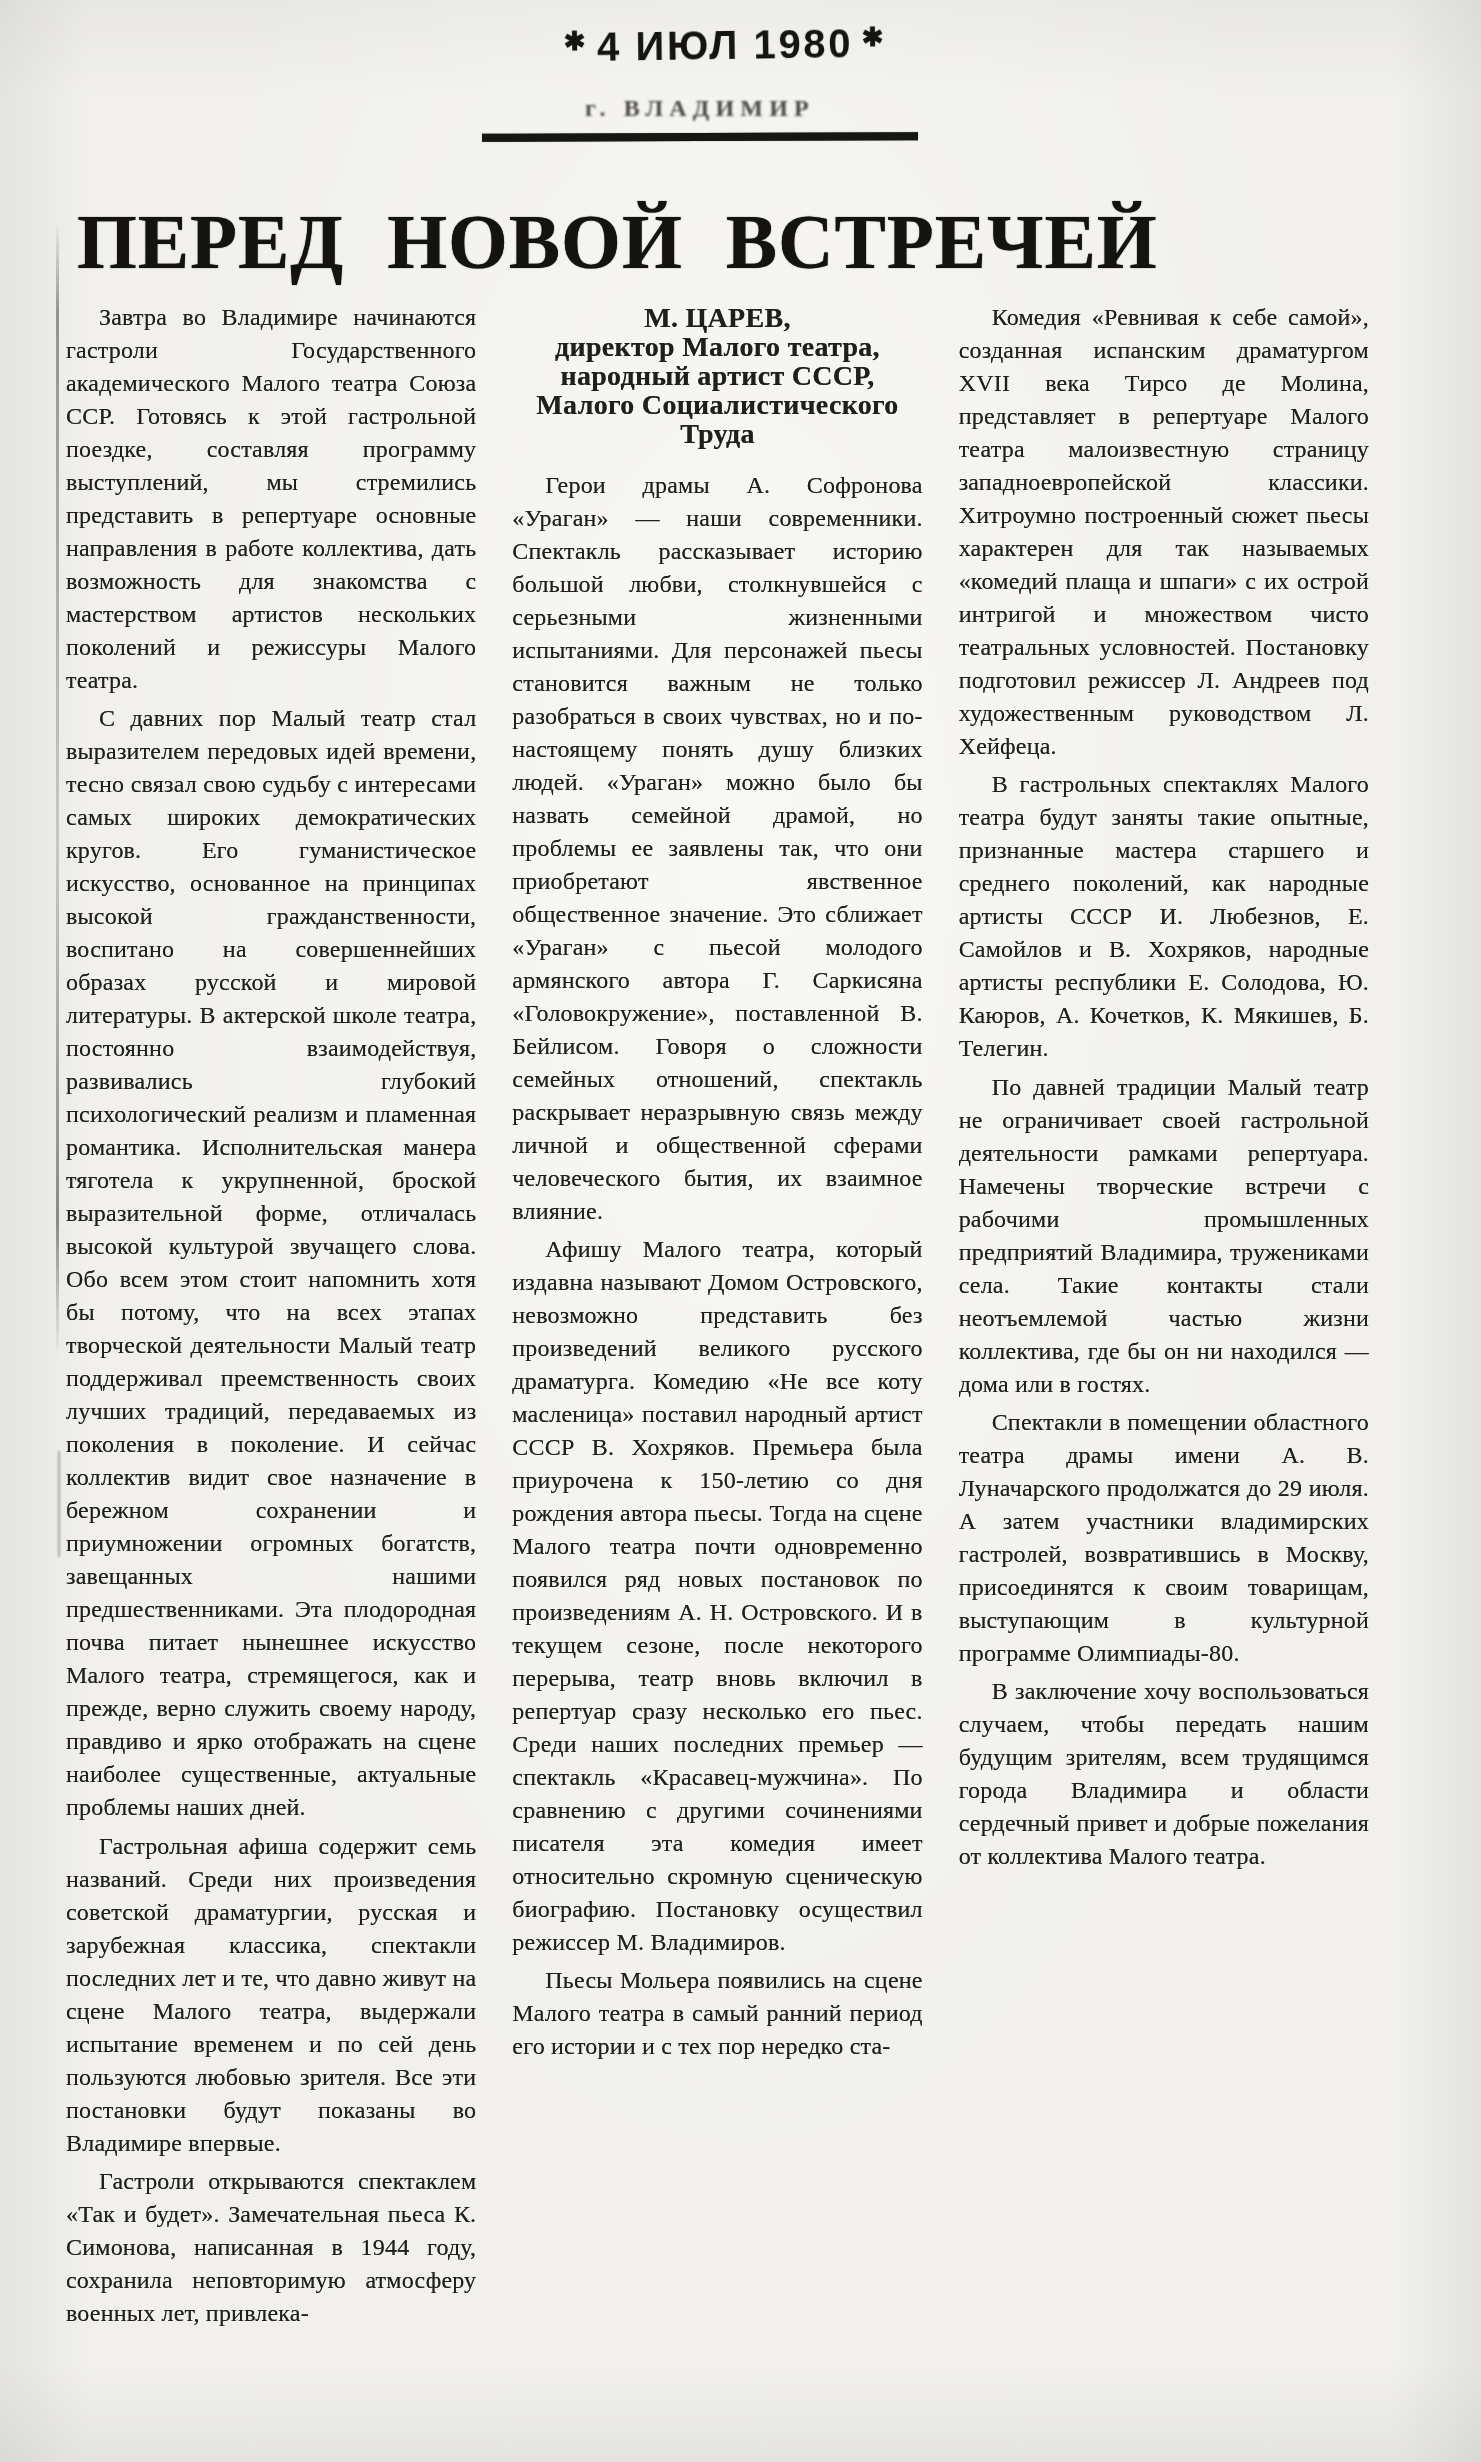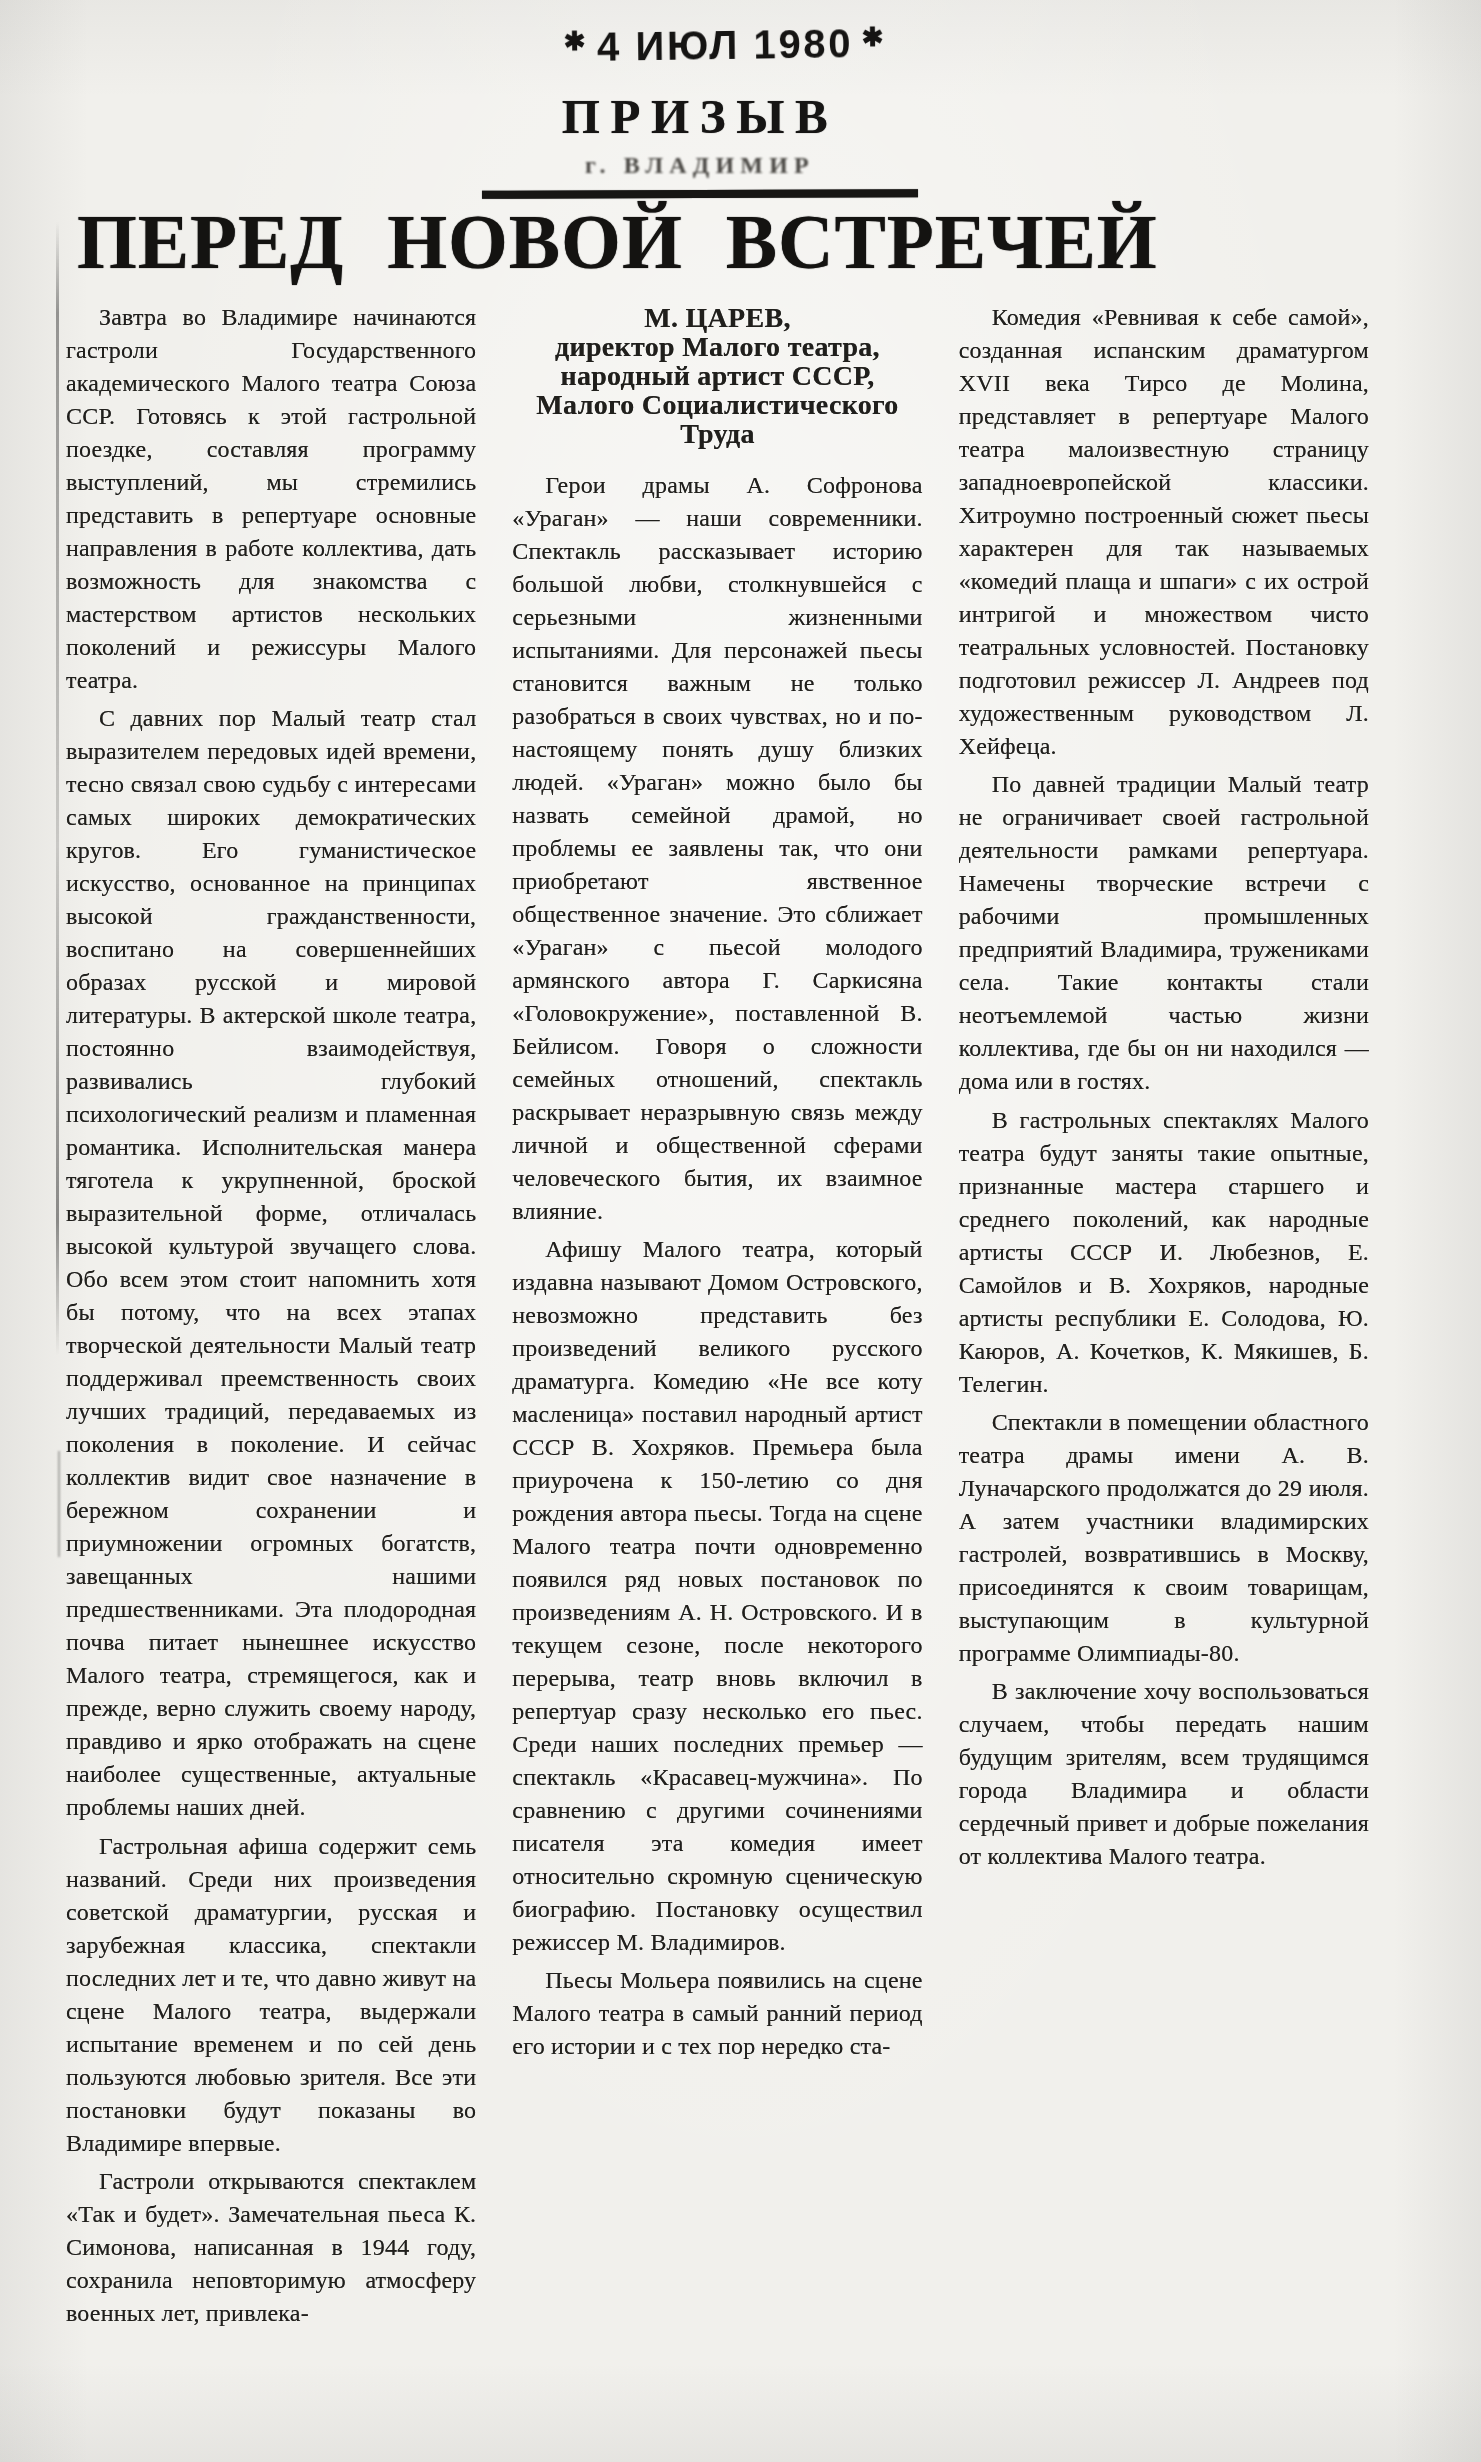--- a/index.html
+++ b/index.html
@@ -104,21 +104,20 @@
 <div class="scan">
 
   <div class="edge-artifact"></div>
   <div class="edge-artifact-2"></div>
 
   <div class="stamp">
     <span class="stamp-mark">✱</span><span class="stamp-date">4 ИЮЛ 1980</span><span class="stamp-mark">✱</span>
   </div>
 
   <div class="masthead">
-    <div class="masthead-title">ПРИЗЫВ</div>
     <div class="masthead-subtitle">г. ВЛАДИМИР</div>
     <div class="masthead-rule"></div>
   </div>
 
   <h1 class="headline">ПЕРЕД НОВОЙ ВСТРЕЧЕЙ</h1>
 
   <div class="article">
 
     <div class="col">
       <p class="para">Завтра во Владимире начинаются гастроли Государственного академического Малого театра Союза ССР. Готовясь к этой гастрольной поездке, составляя программу выступлений, мы стремились представить в репертуаре основные направления в работе коллектива, дать возможность для знакомства с мастерством артистов нескольких поколений и режиссуры Малого театра.</p>
@@ -135,21 +134,21 @@
         <div class="byline-line">Малого Социалистического</div>
         <div class="byline-line">Труда</div>
       </div>
       <p class="para">Герои драмы А. Софронова «Ураган» — наши современники. Спектакль рассказывает историю большой любви, столкнувшейся с серьезными жизненными испытаниями. Для персонажей пьесы становится важным не только разобраться в своих чувствах, но и по-настоящему понять душу близких людей. «Ураган» можно было бы назвать семейной драмой, но проблемы ее заявлены так, что они приобретают явственное общественное значение. Это сближает «Ураган» с пьесой молодого армянского автора Г. Саркисяна «Головокружение», поставленной В. Бейлисом. Говоря о сложности семейных отношений, спектакль раскрывает неразрывную связь между личной и общественной сферами человеческого бытия, их взаимное влияние.</p>
       <p class="para">Афишу Малого театра, который издавна называют Домом Островского, невозможно представить без произведений великого русского драматурга. Комедию «Не все коту масленица» поставил народный артист СССР В. Хохряков. Премьера была приурочена к 150-летию со дня рождения автора пьесы. Тогда на сцене Малого театра почти одновременно появился ряд новых постановок по произведениям А. Н. Островского. И в текущем сезоне, после некоторого перерыва, театр вновь включил в репертуар сразу несколько его пьес. Среди наших последних премьер — спектакль «Красавец-мужчина». По сравнению с другими сочинениями писателя эта комедия имеет относительно скромную сценическую биографию. Постановку осуществил режиссер М. Владимиров.</p>
       <p class="para">Пьесы Мольера появились на сцене Малого театра в самый ранний период его истории и с тех пор нередко ста-</p>
     </div>
 
     <div class="col">
       <p class="para">Комедия «Ревнивая к себе самой», созданная испанским драматургом XVII века Тирсо де Молина, представляет в репертуаре Малого театра малоизвестную страницу западноевропейской классики. Хитроумно построенный сюжет пьесы характерен для так называемых «комедий плаща и шпаги» с их острой интригой и множеством чисто театральных условностей. Постановку подготовил режиссер Л. Андреев под художественным руководством Л. Хейфеца.</p>
+      <p class="para">В гастрольных спектаклях Малого театра будут заняты такие опытные, признанные мастера старшего и среднего поколений, как народные артисты СССР И. Любезнов, Е. Самойлов и В. Хохряков, народные артисты республики Е. Солодова, Ю. Каюров, А. Кочетков, К. Мякишев, Б. Телегин.</p>
       <p class="para">По давней традиции Малый театр не ограничивает своей гастрольной деятельности рамками репертуара. Намечены творческие встречи с рабочими промышленных предприятий Владимира, тружениками села. Такие контакты стали неотъемлемой частью жизни коллектива, где бы он ни находился — дома или в гостях.</p>
-      <p class="para">В гастрольных спектаклях Малого театра будут заняты такие опытные, признанные мастера старшего и среднего поколений, как народные артисты СССР И. Любезнов, Е. Самойлов и В. Хохряков, народные артисты республики Е. Солодова, Ю. Каюров, А. Кочетков, К. Мякишев, Б. Телегин.</p>
       <p class="para">Спектакли в помещении областного театра драмы имени А. В. Луначарского продолжатся до 29 июля. А затем участники владимирских гастролей, возвратившись в Москву, присоединятся к своим товарищам, выступающим в культурной программе Олимпиады-80.</p>
       <p class="para">В заключение хочу воспользоваться случаем, чтобы передать нашим будущим зрителям, всем трудящимся города Владимира и области сердечный привет и добрые пожелания от коллектива Малого театра.</p>
     </div>
 
   </div>
 </div>
 
 
 </body></html>

